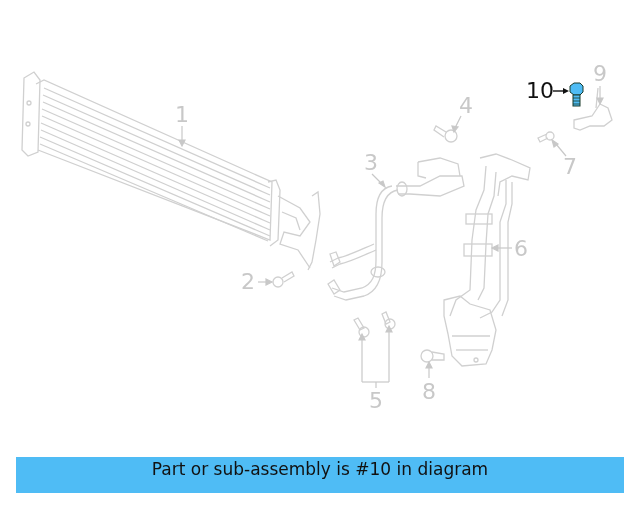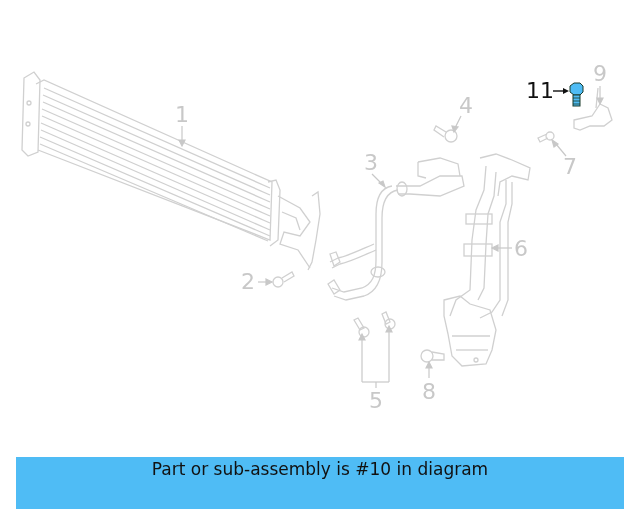--- a/index.html
+++ b/index.html
@@ -1,21 +1,21 @@
 <!DOCTYPE html>
 <html><head>
 <meta charset="utf-8">
 <style>
   html, body { margin: 0; padding: 0; background: #ffffff; }
   body { width: 640px; height: 512px; position: relative; overflow: hidden; font-family: "DejaVu Sans", sans-serif; }
   .diagram { position: absolute; left: 0; top: 0; width: 640px; height: 450px; }
   .callout { position: absolute; font-size: 22px; color: #c8c8c8; line-height: 1; }
   .callout.active { color: #111111; }
   .banner {
-    position: absolute; left: 16px; top: 457px; width: 608px; height: 52px;
+    position: absolute; left: 16px; top: 457px; width: 608px; height: 36px;
     background: #4fbcf5; color: #111; text-align: center;
     font-size: 17px; line-height: 21px; padding-top: 2px; box-sizing: border-box;
   }
   .banner div { white-space: nowrap; }
 </style>
 </head>
 <body>
 
 <div class="diagram">
   <svg width="640" height="450" viewBox="0 0 640 450">
@@ -140,18 +140,18 @@
 
   <span class="callout" style="left:175px;top:104px;">1</span>
   <span class="callout" style="left:241px;top:271px;">2</span>
   <span class="callout" style="left:364px;top:152px;">3</span>
   <span class="callout" style="left:459px;top:95px;">4</span>
   <span class="callout" style="left:369px;top:390px;">5</span>
   <span class="callout" style="left:514px;top:238px;">6</span>
   <span class="callout" style="left:563px;top:156px;">7</span>
   <span class="callout" style="left:422px;top:381px;">8</span>
   <span class="callout" style="left:593px;top:63px;">9</span>
-  <span class="callout active" style="left:526px;top:80px;">11</span>
+  <span class="callout active" style="left:526px;top:80px;">10</span>
 </div>
 
 <div class="banner">
   <div>Part or sub-assembly is #10 in diagram</div>
 </div>
 
 </body></html>

